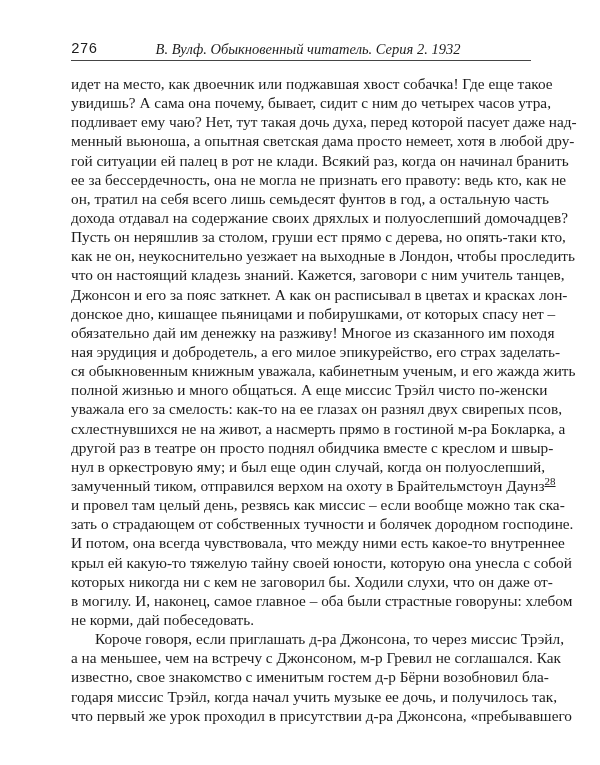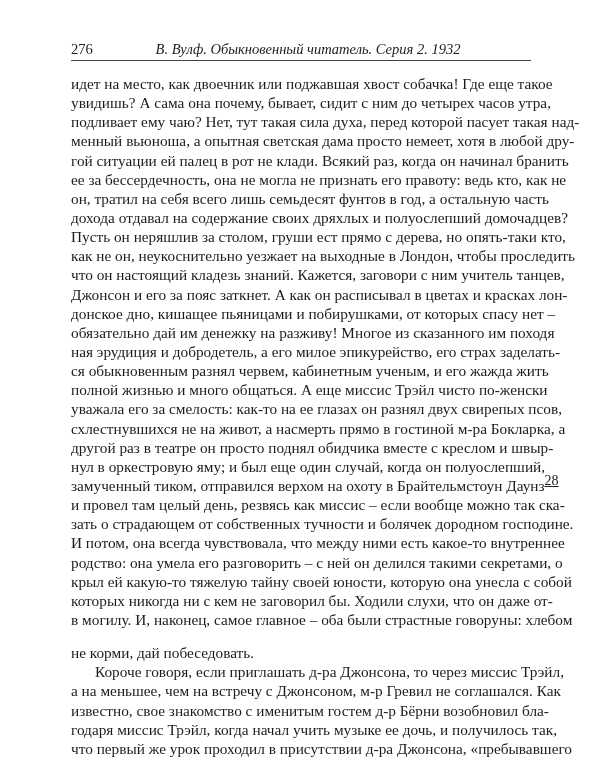--- a/index.html
+++ b/index.html
@@ -21,20 +21,21 @@
       top: 40px;
       width: 460px;
       height: 20px;
       font-size: 14.5px;
       line-height: 18px;
     }
     .page-number {
       position: absolute;
       left: 0;
       top: 0;
+      font-family: Liberation Mono, monospace;
     }
     .running-title {
       position: absolute;
       left: 0;
       right: 0;
       top: 0;
       text-align: center;
       font-style: italic;
       padding-left: 14px;
     }
@@ -56,70 +57,68 @@
     }
     .line {
       display: block;
       white-space: nowrap;
       text-align: justify;
       text-align-last: justify;
       height: 19.15px;
     }
     .line.last {
       text-align-last: left;
-      margin-top: 14px;
     }
     .line.indent {
       text-indent: 24px;
     }
     sup {
-      font-size: 14px;
+      font-size: 11px;
       line-height: 0;
       vertical-align: 6px;
       text-decoration: underline;
     }
   </style>
 </head>
 <body>
 
 <div class="page-header">
   <span class="page-number">276</span>
   <span class="running-title">В. Вулф. Обыкновенный читатель. Серия 2. 1932</span>
 </div>
 <div class="header-rule"></div>
 
 <div class="body-text">
 
   <div class="paragraph">
     <span class="line">идет на место, как двоечник или поджавшая хвост собачка! Где еще такое</span>
     <span class="line">увидишь? А сама она почему, бывает, сидит с ним до четырех часов утра,</span>
-    <span class="line">подливает ему чаю? Нет, тут такая сила духа, перед которой пасует такая над-</span>
+    <span class="line">подливает ему чаю? Нет, тут такая дочь духа, перед которой пасует даже над-</span>
     <span class="line">менный вьюноша, а опытная светская дама просто немеет, хотя в любой дру-</span>
     <span class="line">гой ситуации ей палец в рот не клади. Всякий раз, когда он начинал бранить</span>
     <span class="line">ее за бессердечность, она не могла не признать его правоту: ведь кто, как не</span>
     <span class="line">он, тратил на себя всего лишь семьдесят фунтов в год, а остальную часть</span>
     <span class="line">дохода отдавал на содержание своих дряхлых и полуослепший домочадцев?</span>
     <span class="line">Пусть он неряшлив за столом, груши ест прямо с дерева, но опять-таки кто,</span>
     <span class="line">как не он, неукоснительно уезжает на выходные в Лондон, чтобы проследить</span>
     <span class="line">что он настоящий кладезь знаний. Кажется, заговори с ним учитель танцев,</span>
     <span class="line">Джонсон и его за пояс заткнет. А как он расписывал в цветах и красках лон-</span>
     <span class="line">донское дно, кишащее пьяницами и побирушками, от которых спасу нет –</span>
     <span class="line">обязательно дай им денежку на разживу! Многое из сказанного им походя</span>
     <span class="line">ная эрудиция и добродетель, а его милое эпикурейство, его страх заделать-</span>
-    <span class="line">ся обыкновенным разнял червем, кабинетным ученым, и его жажда жить</span>
+    <span class="line">ся обыкновенным книжным уважала, кабинетным ученым, и его жажда жить</span>
     <span class="line">полной жизнью и много общаться. А еще миссис Трэйл чисто по-женски</span>
     <span class="line">уважала его за смелость: как-то на ее глазах он разнял двух свирепых псов,</span>
     <span class="line">схлестнувшихся не на живот, а насмерть прямо в гостиной м-ра Бокларка, а</span>
     <span class="line">другой раз в театре он просто поднял обидчика вместе с креслом и швыр-</span>
     <span class="line">нул в оркестровую яму; и был еще один случай, когда он полуослепший,</span>
     <span class="line"><span>замученный тиком, отправился верхом на охоту в Брайтельмстоун Даунз</span><sup>28</sup></span>
     <span class="line">и провел там целый день, резвясь как миссис – если вообще можно так ска-</span>
     <span class="line">зать о страдающем от собственных тучности и болячек дородном господине.</span>
     <span class="line">И потом, она всегда чувствовала, что между ними есть какое-то внутреннее</span>
-    <span class="line">родство: она умела его разговорить – с ней он делился такими секретами, о</span>
     <span class="line">крыл ей какую-то тяжелую тайну своей юности, которую она унесла с собой</span>
     <span class="line">которых никогда ни с кем не заговорил бы. Ходили слухи, что он даже от-</span>
     <span class="line">в могилу. И, наконец, самое главное – оба были страстные говоруны: хлебом</span>
     <span class="line last">не корми, дай побеседовать.</span>
   </div>
 
   <div class="paragraph">
     <span class="line indent">Короче говоря, если приглашать д-ра Джонсона, то через миссис Трэйл,</span>
     <span class="line">а на меньшее, чем на встречу с Джонсоном, м-р Гревил не соглашался. Как</span>
     <span class="line">известно, свое знакомство с именитым гостем д-р Бёрни возобновил бла-</span>

